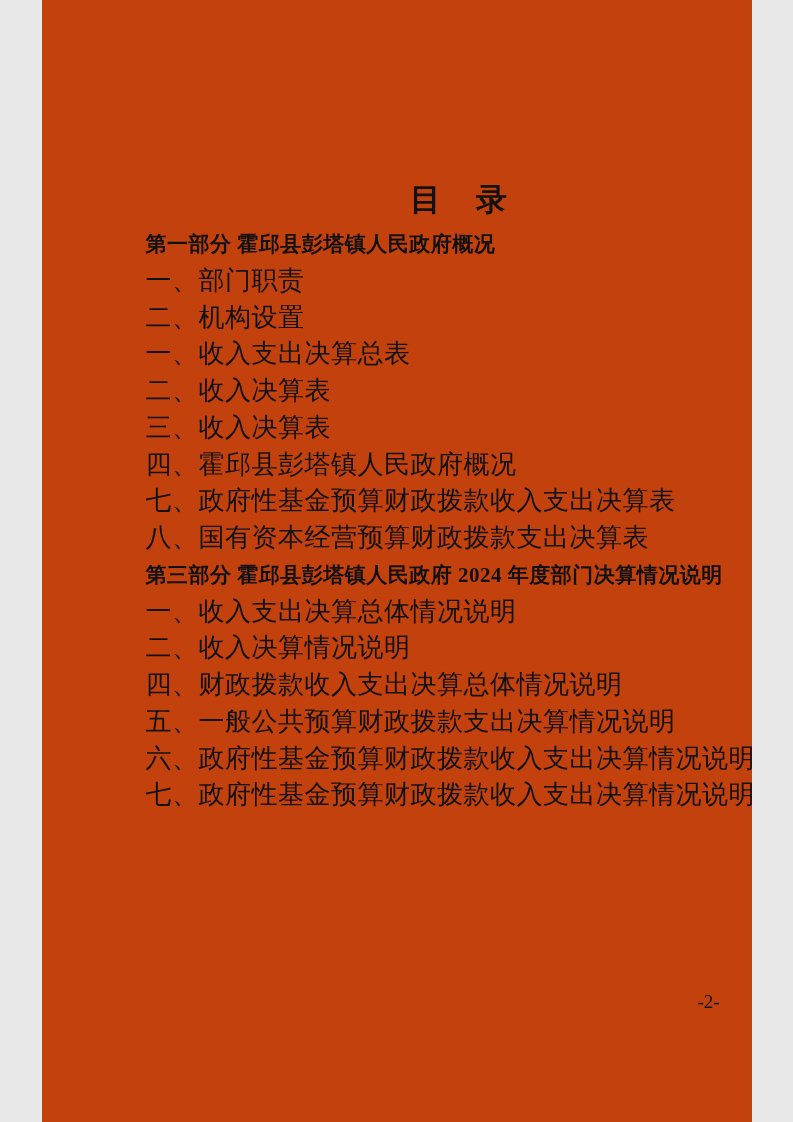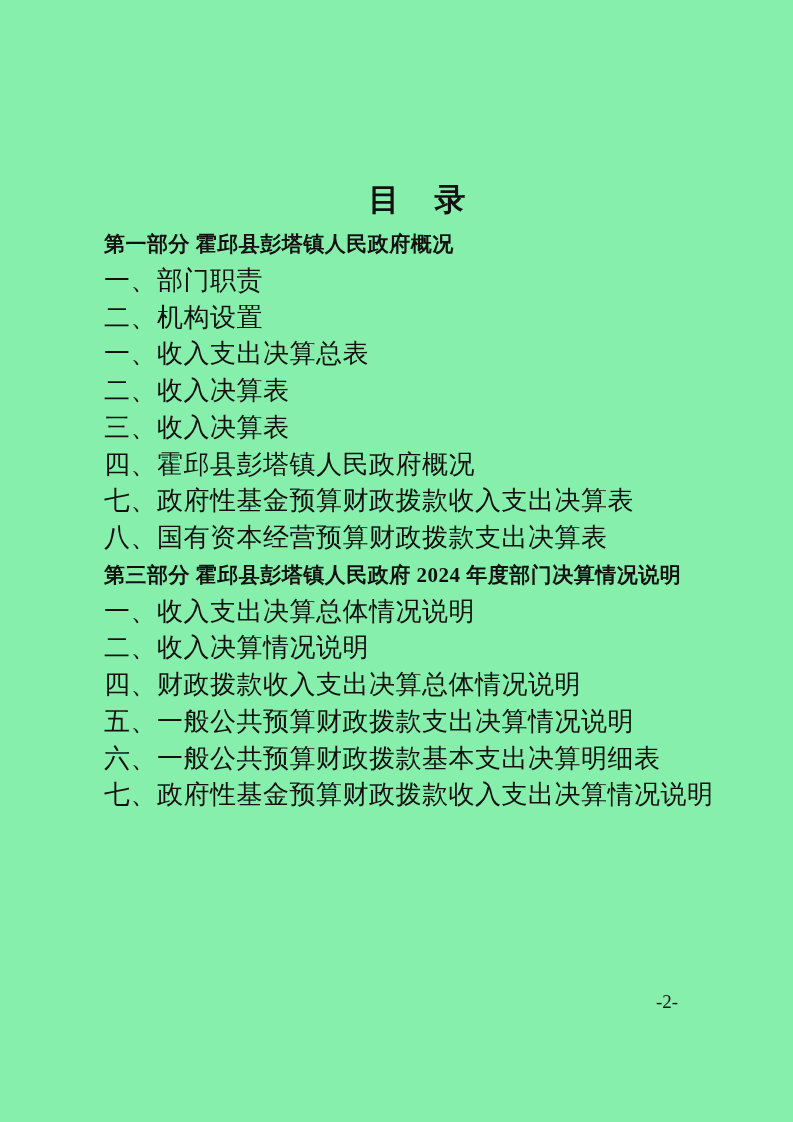--- a/index.html
+++ b/index.html
@@ -1,22 +1,22 @@
 <!DOCTYPE html>
 <html><head>
 <meta charset="utf-8">
 <style>
   * { margin: 0; padding: 0; box-sizing: border-box; }
   html, body { background: #e8e8e8; }
   .page {
     position: relative;
-    width: 793px;
+    width: 710px;
     height: 1122px;
     margin: 0 auto;
-    background: #86efac;
+    background: #c2410c;
     overflow: hidden;
     font-family: "Liberation Serif", "DejaVu Serif", serif;
     color: #111111;
   }
   .content {
     position: absolute;
     left: 104px;
     top: 182px;
     width: 628px;
   }
@@ -70,19 +70,19 @@
     <p class="toc-item">三、收入决算表</p>
     <p class="toc-item">四、霍邱县彭塔镇人民政府概况</p>
     <p class="toc-item">七、政府性基金预算财政拨款收入支出决算表</p>
     <p class="toc-item">八、国有资本经营预算财政拨款支出决算表</p>
 
     <h2 class="section-heading">第三部分 霍邱县彭塔镇人民政府 2024 年度部门决算情况说明</h2>
     <p class="toc-item">一、收入支出决算总体情况说明</p>
     <p class="toc-item">二、收入决算情况说明</p>
     <p class="toc-item">四、财政拨款收入支出决算总体情况说明</p>
     <p class="toc-item">五、一般公共预算财政拨款支出决算情况说明</p>
-    <p class="toc-item">六、一般公共预算财政拨款基本支出决算明细表</p>
+    <p class="toc-item">六、政府性基金预算财政拨款收入支出决算情况说明</p>
     <p class="toc-item">七、政府性基金预算财政拨款收入支出决算情况说明</p>
 
   </div>
 
   <div class="page-number">-2-</div>
 </div>
 
 </body></html>

